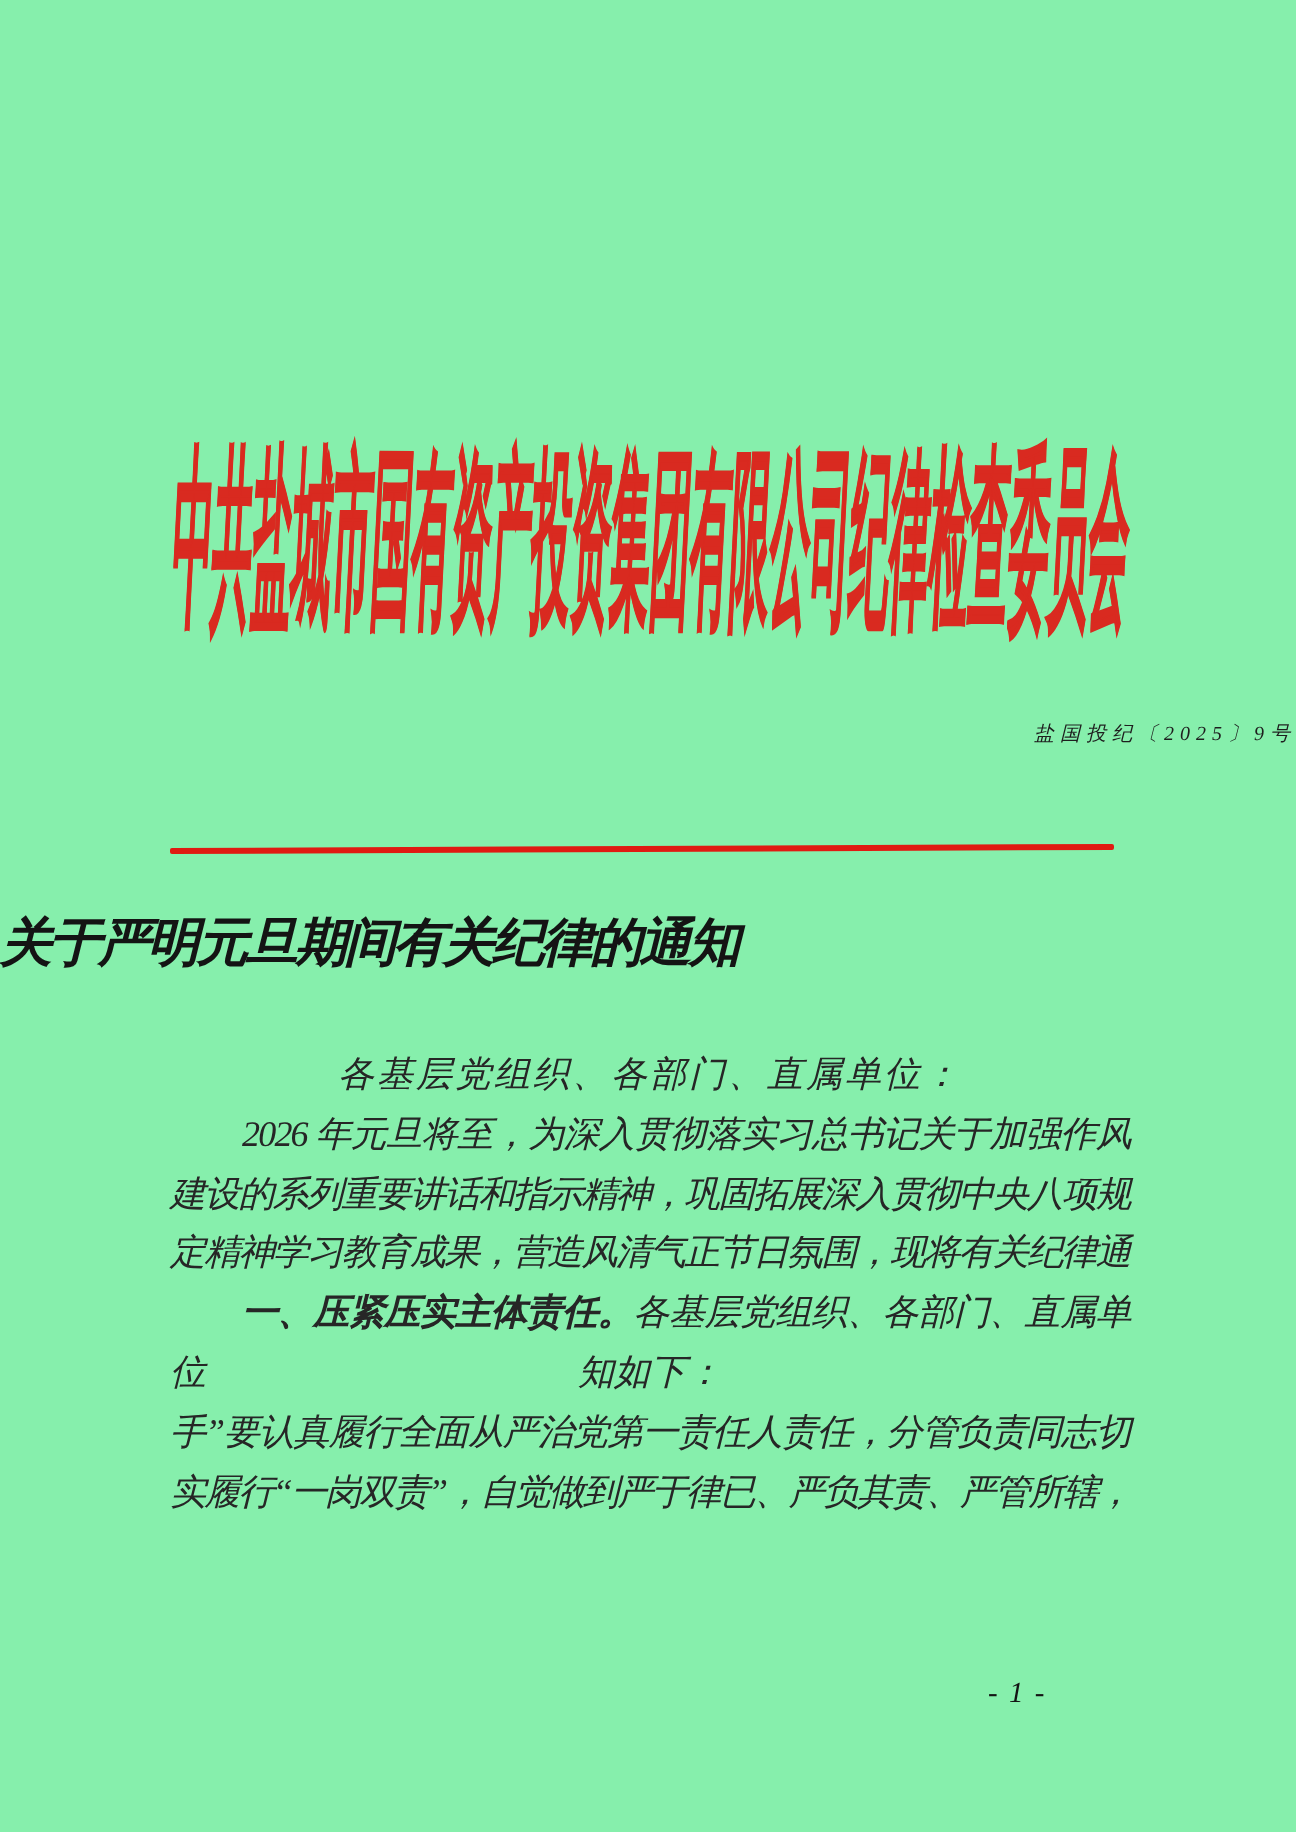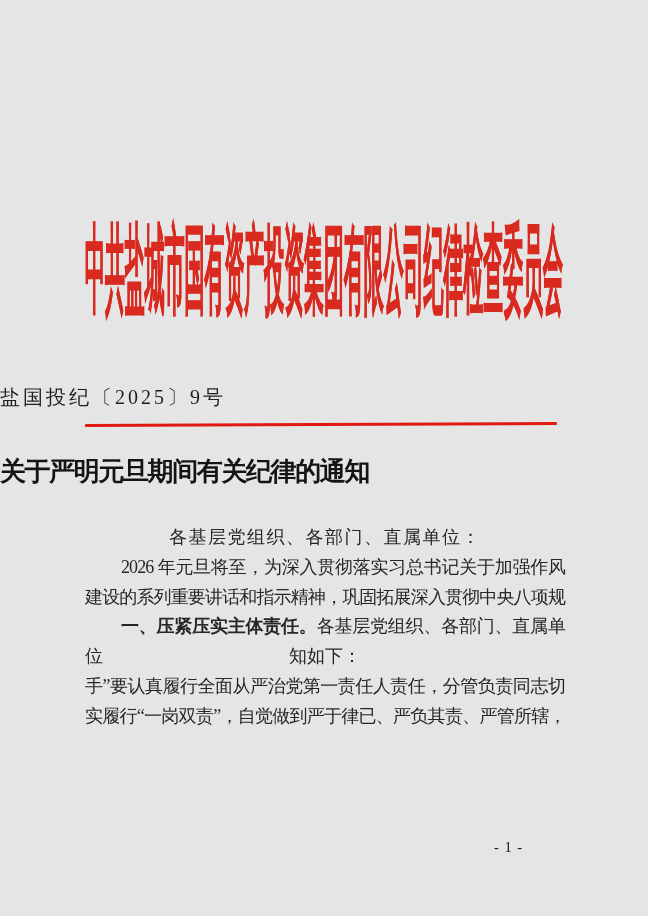--- a/index.html
+++ b/index.html
@@ -4,23 +4,24 @@
 <style>
   * { margin: 0; padding: 0; box-sizing: border-box; }
   html, body { background: #ffffff; }
   body { font-family: "Liberation Serif", serif; }
 
   .page {
     position: relative;
     width: 648px;
     height: 916px;
     margin: 0 auto;
-    background: #e5e5e5;
+    background: #86efac;
     overflow: hidden;
     color: #262626;
+    font-style: italic;
   }
 
   
   .red-header-wrap {
     position: absolute;
     top: 224px;
     left: 85px;
     width: 478px;
     height: 96px;
   }
@@ -31,25 +32,25 @@
     font-weight: bold;
     font-size: 97px;
     line-height: 94px;
     color: #d92a20;
     -webkit-text-stroke: 1.2px #d92a20;
     transform-origin: left top;
   }
 
   .doc-number {
     position: absolute;
-    top: 384px;
+    top: 360px;
     left: 0;
     width: 648px;
-    text-align: left;
-    font-size: 20px;
+    text-align: right;
+    font-size: 10px;
     letter-spacing: 3px;
     color: #1e1e1e;
   }
 
   .red-line {
     position: absolute;
     top: 423px;
     left: 85px;
     width: 472px;
     height: 3px;
@@ -119,20 +120,21 @@
 
   <div class="red-line"></div>
 
   <h1 class="doc-title">关于严明元旦期间有关纪律的通知</h1>
 
   <div class="doc-body">
     <div class="line salutation">各基层党组织、各部门、直属单位：</div>
 
     <div class="line indent just">2026 年元旦将至，为深入贯彻落实习总书记关于加强作风</div>
     <div class="line just">建设的系列重要讲话和指示精神，巩固拓展深入贯彻中央八项规</div>
+    <div class="line just">定精神学习教育成果，营造风清气正节日氛围，现将有关纪律通</div>
     <div class="line indent just">
       <span class="lead">一、压紧压实主体责任。</span><span>各基层党组织、各部门、直属单位</span>
     </div>
 
     <div class="line">知如下：</div>
     <div class="line just">手”要认真履行全面从严治党第一责任人责任，分管负责同志切</div>
     <div class="line just tight">实履行“一岗双责”，自觉做到严于律已、严负其责、严管所辖，</div>
   </div>
 
   <div class="page-number">- 1 -</div>

